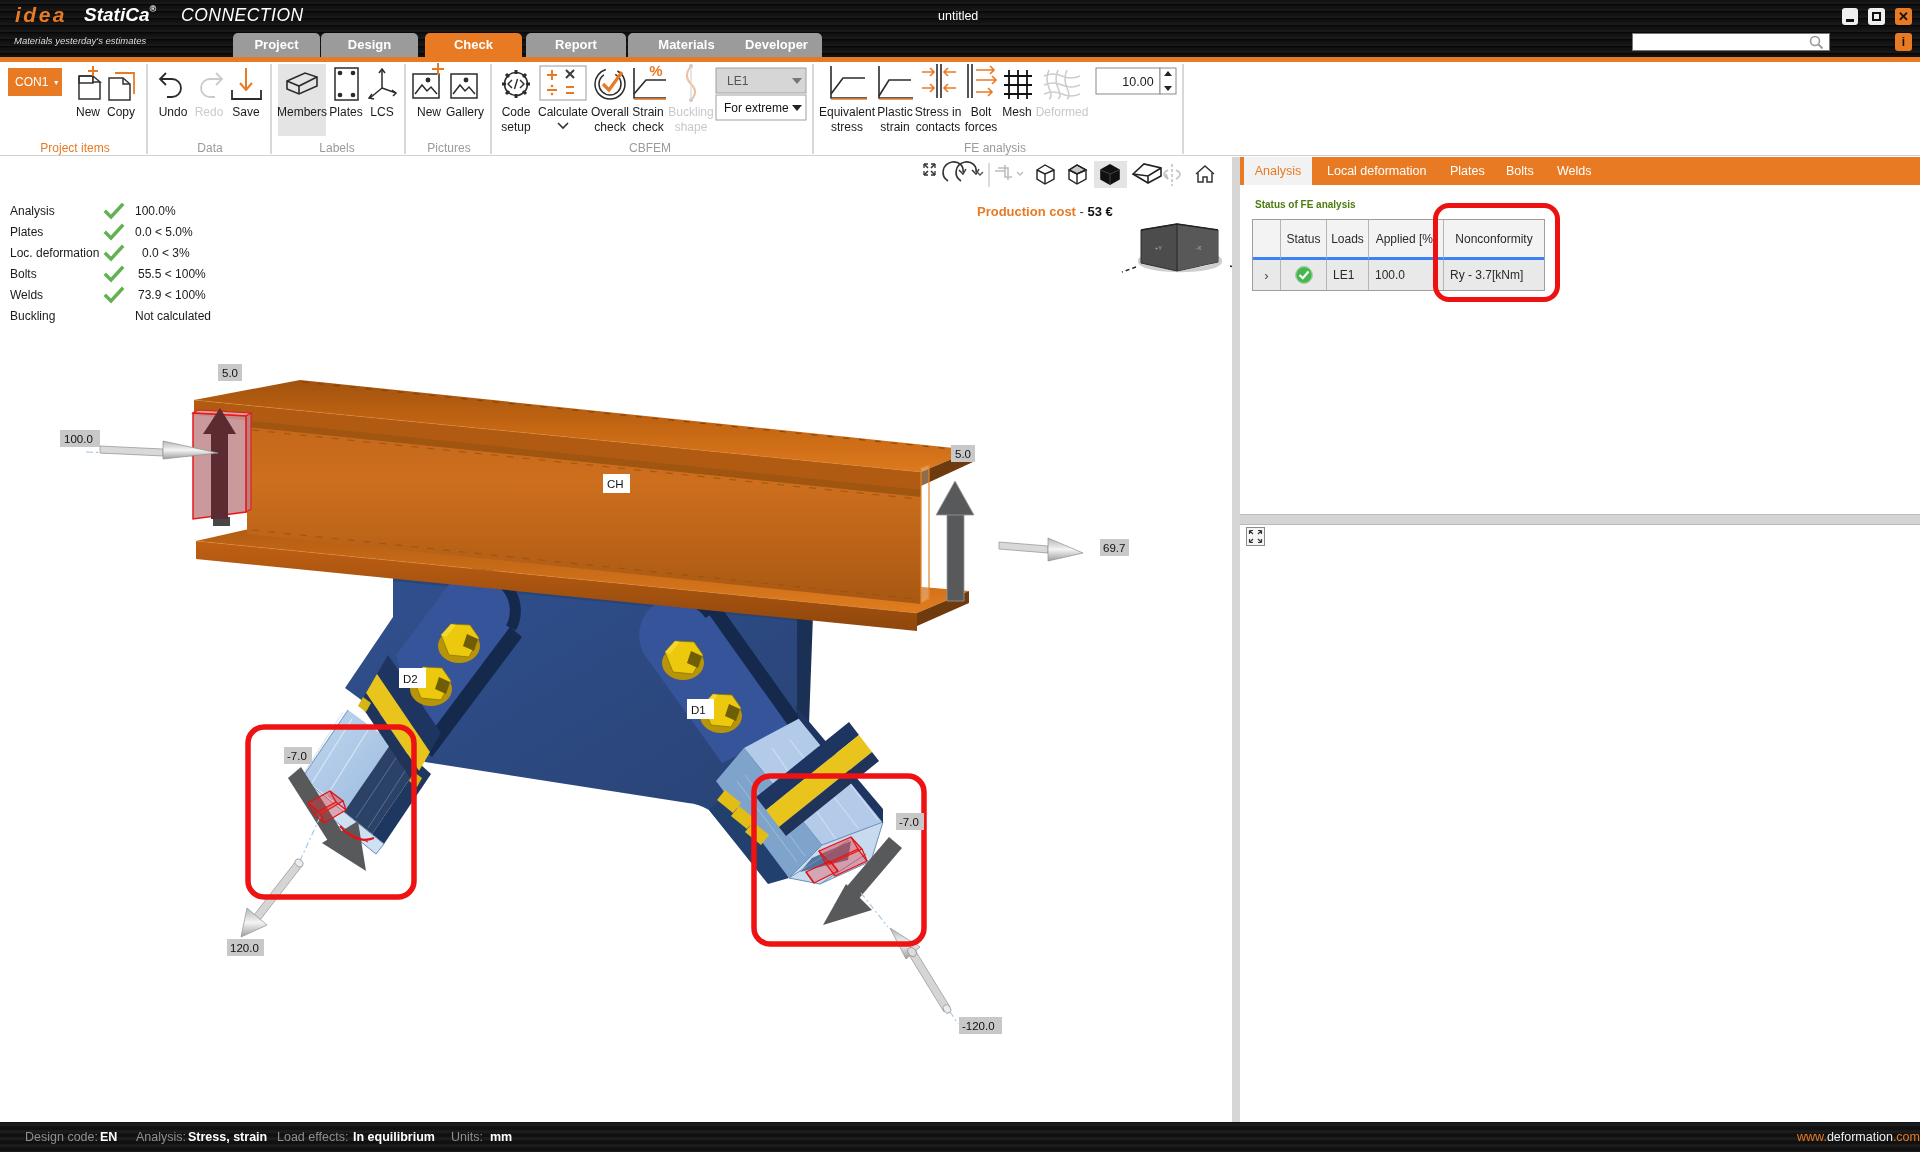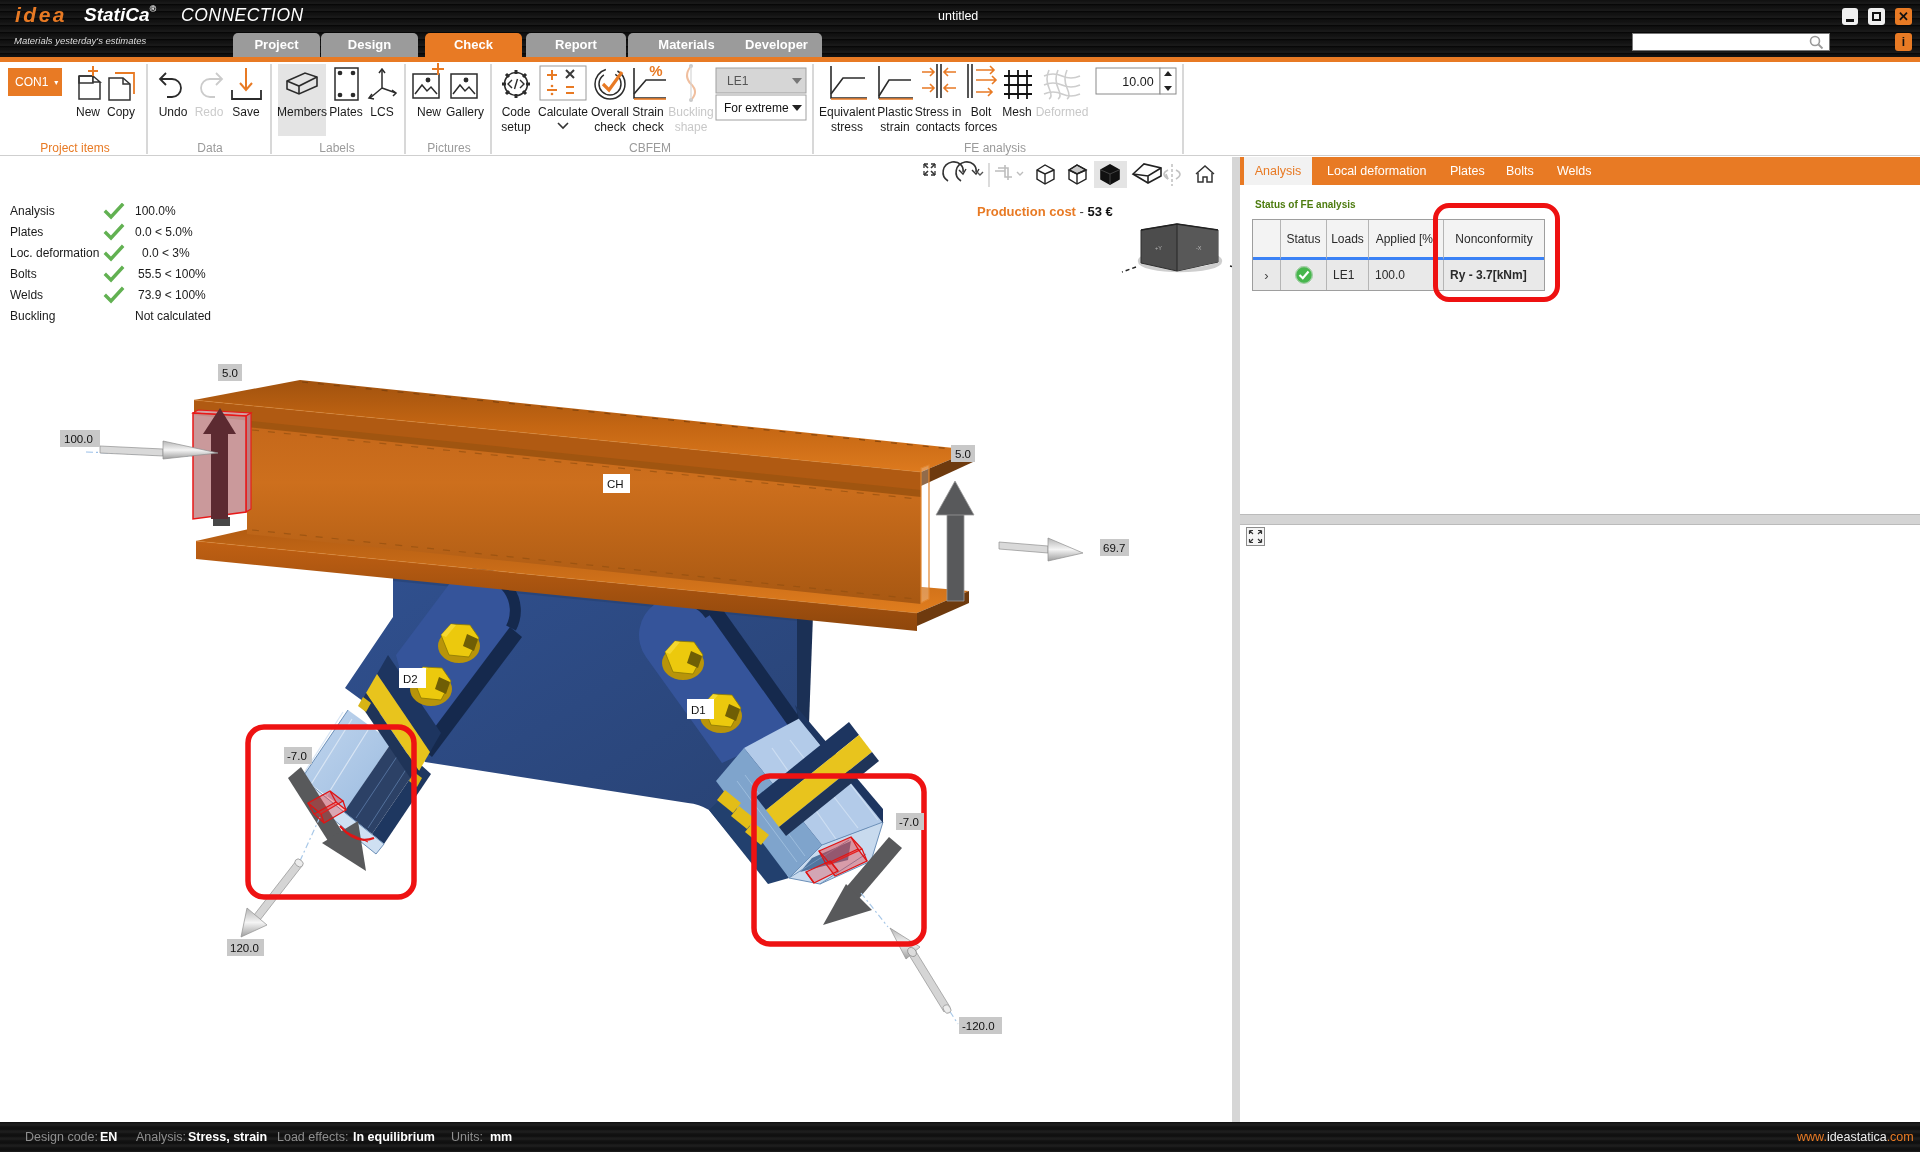--- a/index.html
+++ b/index.html
@@ -585,21 +585,21 @@
         <div class="cell" style="width:28px;color:#444;font-size:13px;">›</div>
         <div class="cell" style="width:46px;">
           <svg width="20" height="20" viewBox="0 0 20 20">
             <circle cx="10" cy="10" r="8.5" fill="#47b64d" stroke="#2c8a32" stroke-width="1"></circle>
             <circle cx="10" cy="10" r="8.5" fill="none" stroke="#ffffff" stroke-width="1.6" stroke-opacity="0.55"></circle>
             <path d="M5.5,10 L8.8,13.2 L14.5,6.5" fill="none" stroke="#fff" stroke-width="2.2"></path>
           </svg>
         </div>
         <div class="cell lft" style="width:42px;">LE1</div>
         <div class="cell lft" style="width:75px;">100.0</div>
-        <div class="cell lft" style="width:100px;border-right:none;font-weight:bold;">Ry - 3.7[kNm]</div>
+        <div class="cell lft" style="width:100px;border-right:none;">Ry - 3.7[kNm]</div>
       </div>
     </div>
 
     <div class="abs" style="left:193px;top:46px;width:127px;height:99px;border:5px solid #ee1111;border-radius:16px;"></div>
 
     <div class="abs" style="left:0;top:357px;width:680px;height:11px;background:#d4d4d4;border-top:1px solid #bbb;border-bottom:1px solid #bbb;"></div>
 
     <div class="abs" style="left:6px;top:370px;width:19px;height:19px;background:#f5f5f5;border:1px solid #8a8a8a;"></div>
     <svg class="abs" style="left:8px;top:372px;" width="15" height="15" viewBox="0 0 15 15">
       <g stroke="#333" stroke-width="1.2" fill="#333">
@@ -613,16 +613,16 @@
 
   <div id="statusbar">
     <div class="sbl" style="left:25px;">Design code:</div>
     <div class="sbv" style="left:100px;">EN</div>
     <div class="sbl" style="left:136px;">Analysis:</div>
     <div class="sbv" style="left:188px;">Stress, strain</div>
     <div class="sbl" style="left:277px;">Load effects:</div>
     <div class="sbv" style="left:353px;">In equilibrium</div>
     <div class="sbl" style="left:451px;">Units:</div>
     <div class="sbv" style="left:490px;">mm</div>
-    <div class="sbl" style="left:1797px;"><span style="color:#e87a24;">www.</span><span style="color:#eee;">ideastatica</span><span style="color:#e87a24;">.com</span></div>
+    <div class="sbl" style="left:1797px;"><span style="color:#e87a24;">www.</span><span style="color:#eee;">deformation</span><span style="color:#e87a24;">.com</span></div>
   </div>
 
 </div>
 
 </body></html>

